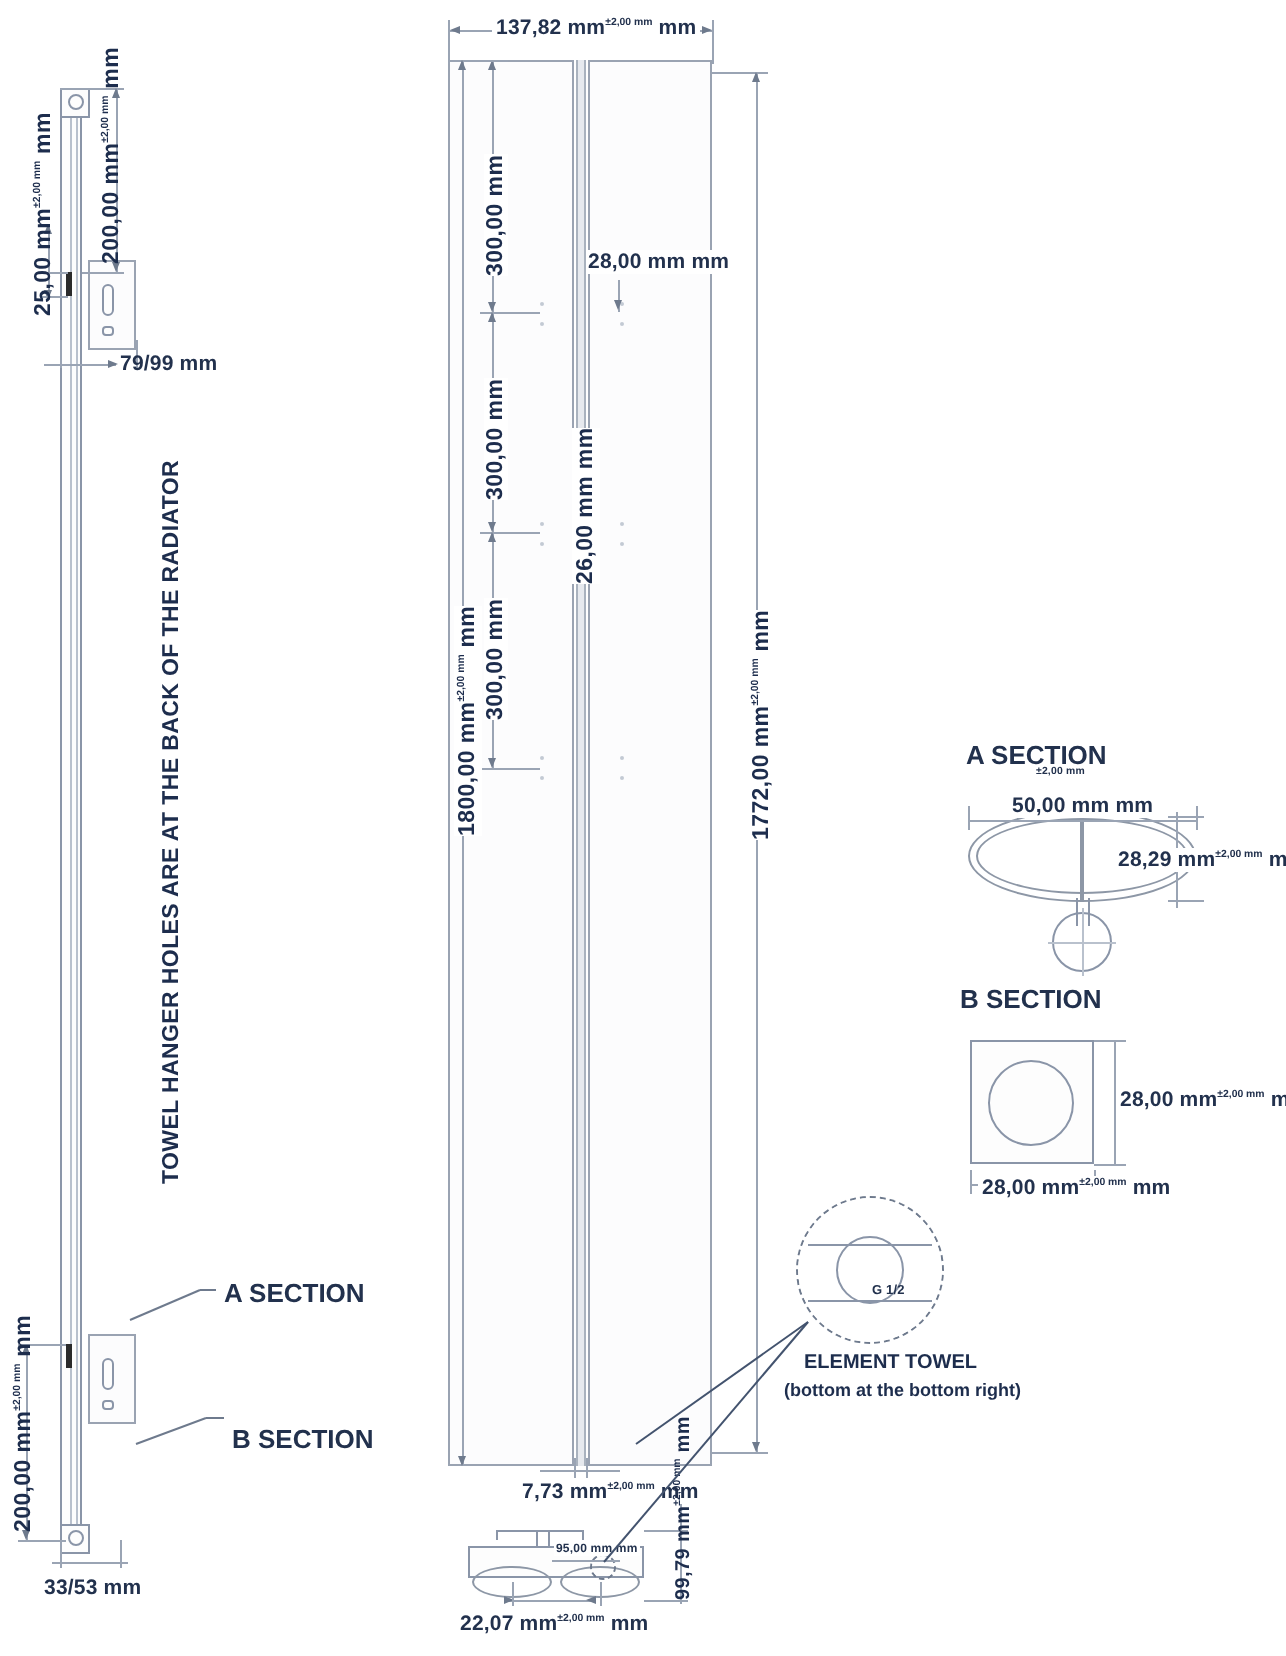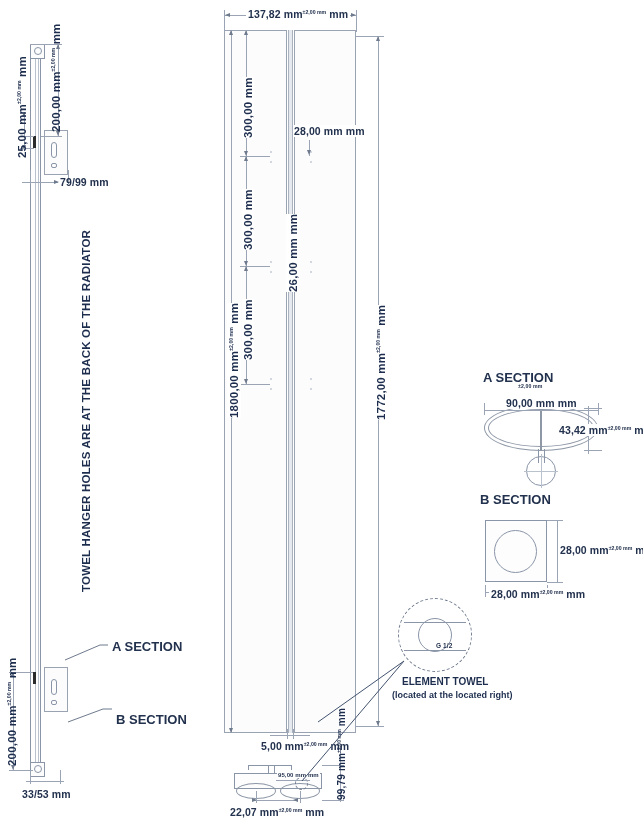--- a/index.html
+++ b/index.html
@@ -196,21 +196,21 @@
 
     <div class="dimln v" style="left:290px;top:230px;height:58px;"></div>
     <div class="vtext" style="left:286px;top:292px;background:#fff;padding:1px 0;">
       <span>26,00 mm</span> mm
     </div>
 
     <div class="dimln h" style="left:270px;top:735px;width:40px;"></div>
     <div class="dimln v" style="left:287px;top:729px;height:10px;"></div>
     <div class="dimln v" style="left:293px;top:729px;height:10px;"></div>
     <div class="lbl" style="left:259px;top:740px;background:#fff;padding:0 2px;">
-      <span>5,00 mm</span><span class="tol">±2,00 mm</span> mm
+      <span>7,73 mm</span><span class="tol">±2,00 mm</span> mm
     </div>
   </div>
 
   <div>
     <div class="box" style="left:234px;top:773px;width:88px;height:16px;"></div>
     <div class="ln h" style="left:248px;top:765px;width:44px;"></div>
     <div class="ln v" style="left:268px;top:765px;height:9px;"></div>
     <div class="ln v" style="left:274px;top:765px;height:9px;"></div>
     <div class="ln v" style="left:248px;top:765px;height:5px;"></div>
     <div class="ln v" style="left:291px;top:765px;height:5px;"></div>
@@ -248,49 +248,49 @@
     <div class="ln h" style="left:404px;top:622px;width:62px;"></div>
     <div class="ln h" style="left:404px;top:650px;width:62px;"></div>
     <div class="lbl sm" style="left:436px;top:642px;font-size:6.5px;">G 1/2</div>
 
     <svg width="643" height="828">
       <line x1="318" y1="722" x2="404" y2="661" stroke="#43536e" stroke-width="1"></line>
       <line x1="302" y1="781" x2="404" y2="661" stroke="#43536e" stroke-width="1"></line>
     </svg>
 
     <div class="note" style="left:402px;top:676px;font-size:10px;">ELEMENT TOWEL</div>
-    <div class="note" style="left:392px;top:690px;font-size:9px;">(located at the located right)</div>
+    <div class="note" style="left:392px;top:690px;font-size:9px;">(bottom at the bottom right)</div>
   </div>
 
   <div>
     <div class="ttl" style="left:483px;top:370px;">A SECTION</div>
 
     <div class="ellip" style="left:484px;top:405px;width:114px;height:46px;"></div>
     <div class="ellip" style="left:488px;top:409px;width:106px;height:38px;border-width:1px;"></div>
     <div class="ln v" style="left:540px;top:408px;height:43px;background:#8d97a6;width:2px;"></div>
 
     <div class="ln v" style="left:538px;top:449px;height:14px;"></div>
     <div class="ln v" style="left:544px;top:449px;height:14px;"></div>
     <div class="circ" style="left:526px;top:456px;width:30px;height:30px;"></div>
     <div class="ln h thin" style="left:524px;top:471px;width:34px;"></div>
     <div class="ln v thin" style="left:541px;top:454px;height:34px;"></div>
 
     <div class="dimln h" style="left:484px;top:410px;width:114px;"></div>
     <div class="dimln v" style="left:484px;top:403px;height:12px;"></div>
     <div class="dimln v" style="left:598px;top:403px;height:12px;"></div>
     <div class="lbl" style="left:503px;top:397px;background:#fff;padding:0 3px;">
-      <span>90,00 mm</span> mm
+      <span>50,00 mm</span> mm
     </div>
     <div class="lbl" style="left:518px;top:383px;font-size:5.2px;">±2,00 mm</div>
 
     <div class="dimln v" style="left:588px;top:406px;height:48px;"></div>
     <div class="dimln h" style="left:584px;top:408px;width:18px;"></div>
     <div class="dimln h" style="left:584px;top:450px;width:18px;"></div>
     <div class="lbl" style="left:557px;top:424px;background:#fff;padding:0 2px;">
-      <span>43,42 mm</span><span class="tol">±2,00 mm</span> mm
+      <span>28,29 mm</span><span class="tol">±2,00 mm</span> mm
     </div>
   </div>
 
   <div>
     <div class="ttl" style="left:480px;top:492px;">B SECTION</div>
 
     <div class="box" style="left:485px;top:520px;width:62px;height:62px;"></div>
     <div class="circ" style="left:494px;top:530px;width:43px;height:43px;"></div>
 
     <div class="dimln v" style="left:557px;top:520px;height:62px;"></div>

